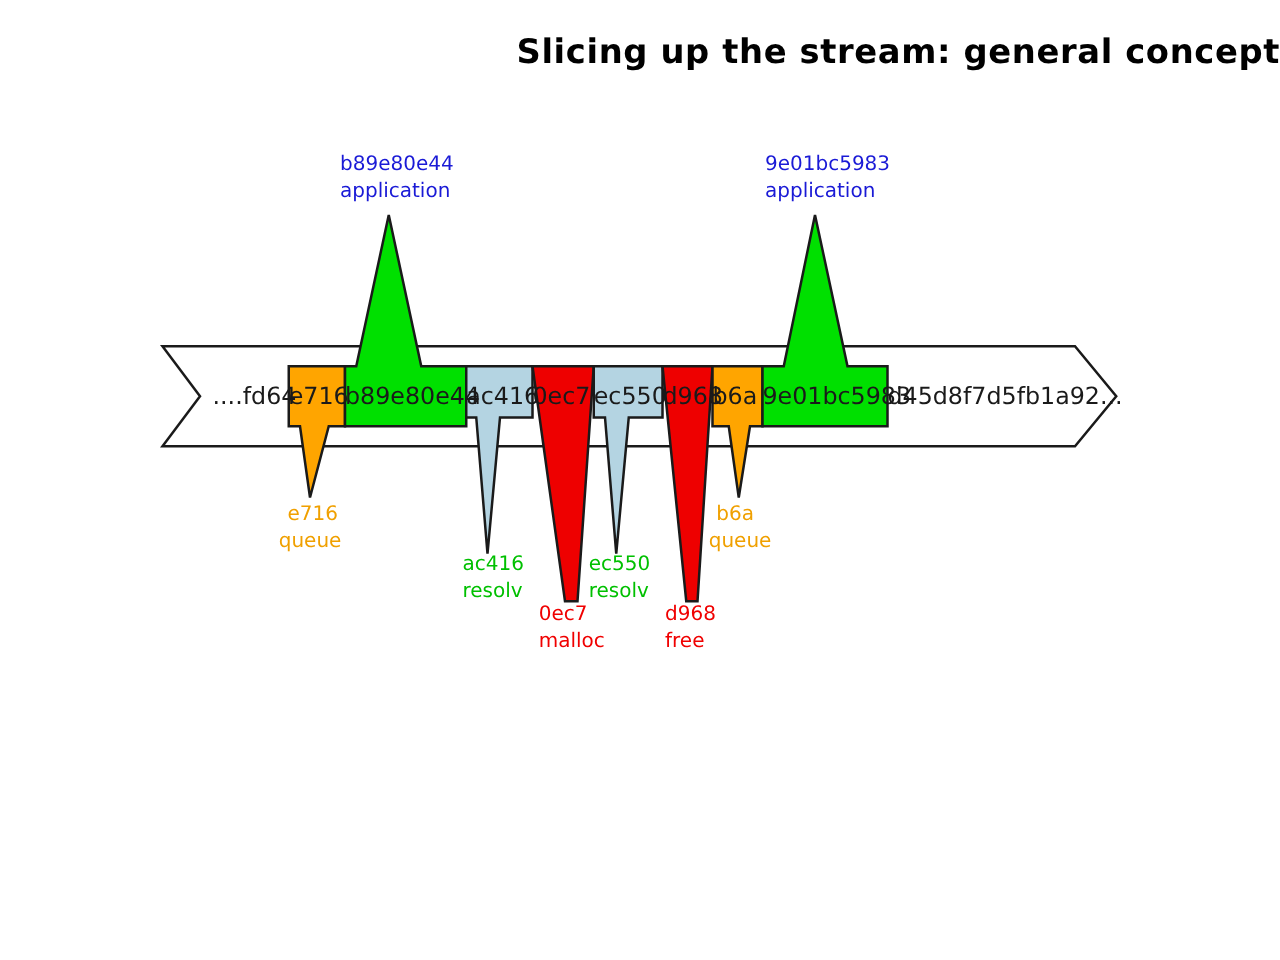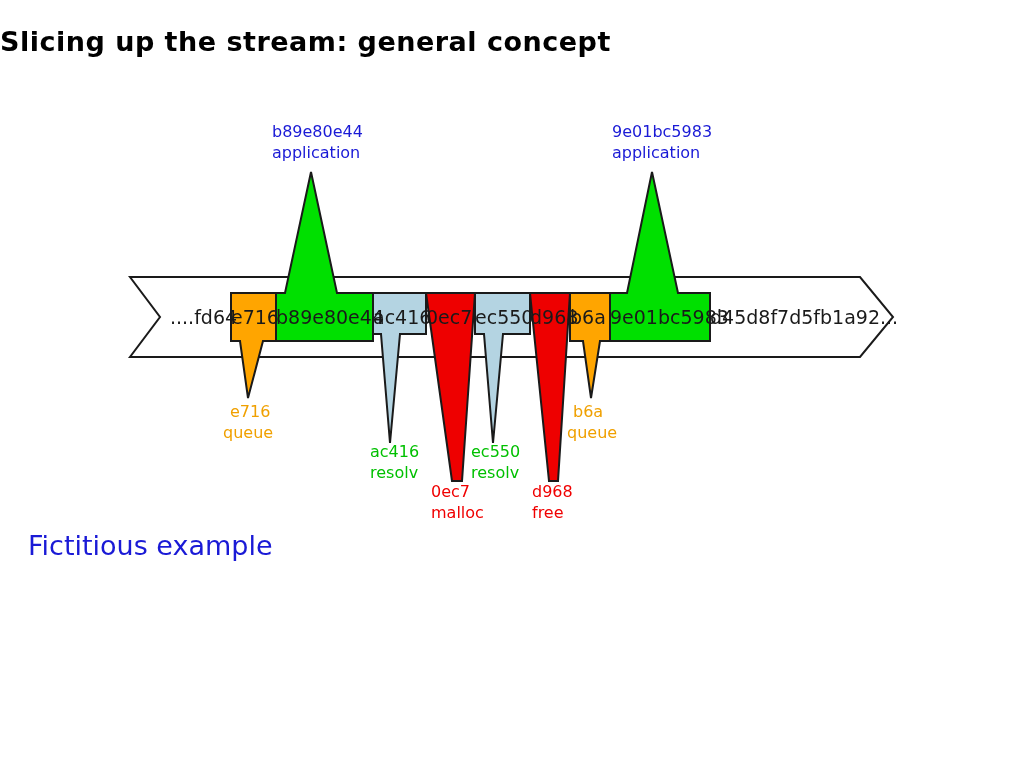--- a/index.html
+++ b/index.html
@@ -16,21 +16,21 @@
   }
   #slide {
     position: absolute;
     inset: 0;
   }
   .title {
     position: absolute;
     left: 0;
     top: 26px;
     width: 1024px;
-    text-align: left;
+    text-align: right;
     font-family: "DejaVu Sans", sans-serif;
     font-weight: bold;
     font-size: 27px;
     letter-spacing: 0.5px;
     color: #000000;
     white-space: nowrap;
   }
   .footnote {
     position: absolute;
     left: 28px;
@@ -131,15 +131,14 @@
       <text class="lbl lbl-red" x="532" y="492">d968</text>
       <text class="lbl lbl-red" x="532" y="513">free</text>
     </g>
     <g>
       <text class="lbl lbl-orange" x="573" y="412">b6a</text>
       <text class="lbl lbl-orange" x="567" y="433">queue</text>
     </g>
 
   </svg>
 
-  <div class="footnote">Fictitious example</div>
 
 </div>
 
 </body></html>

